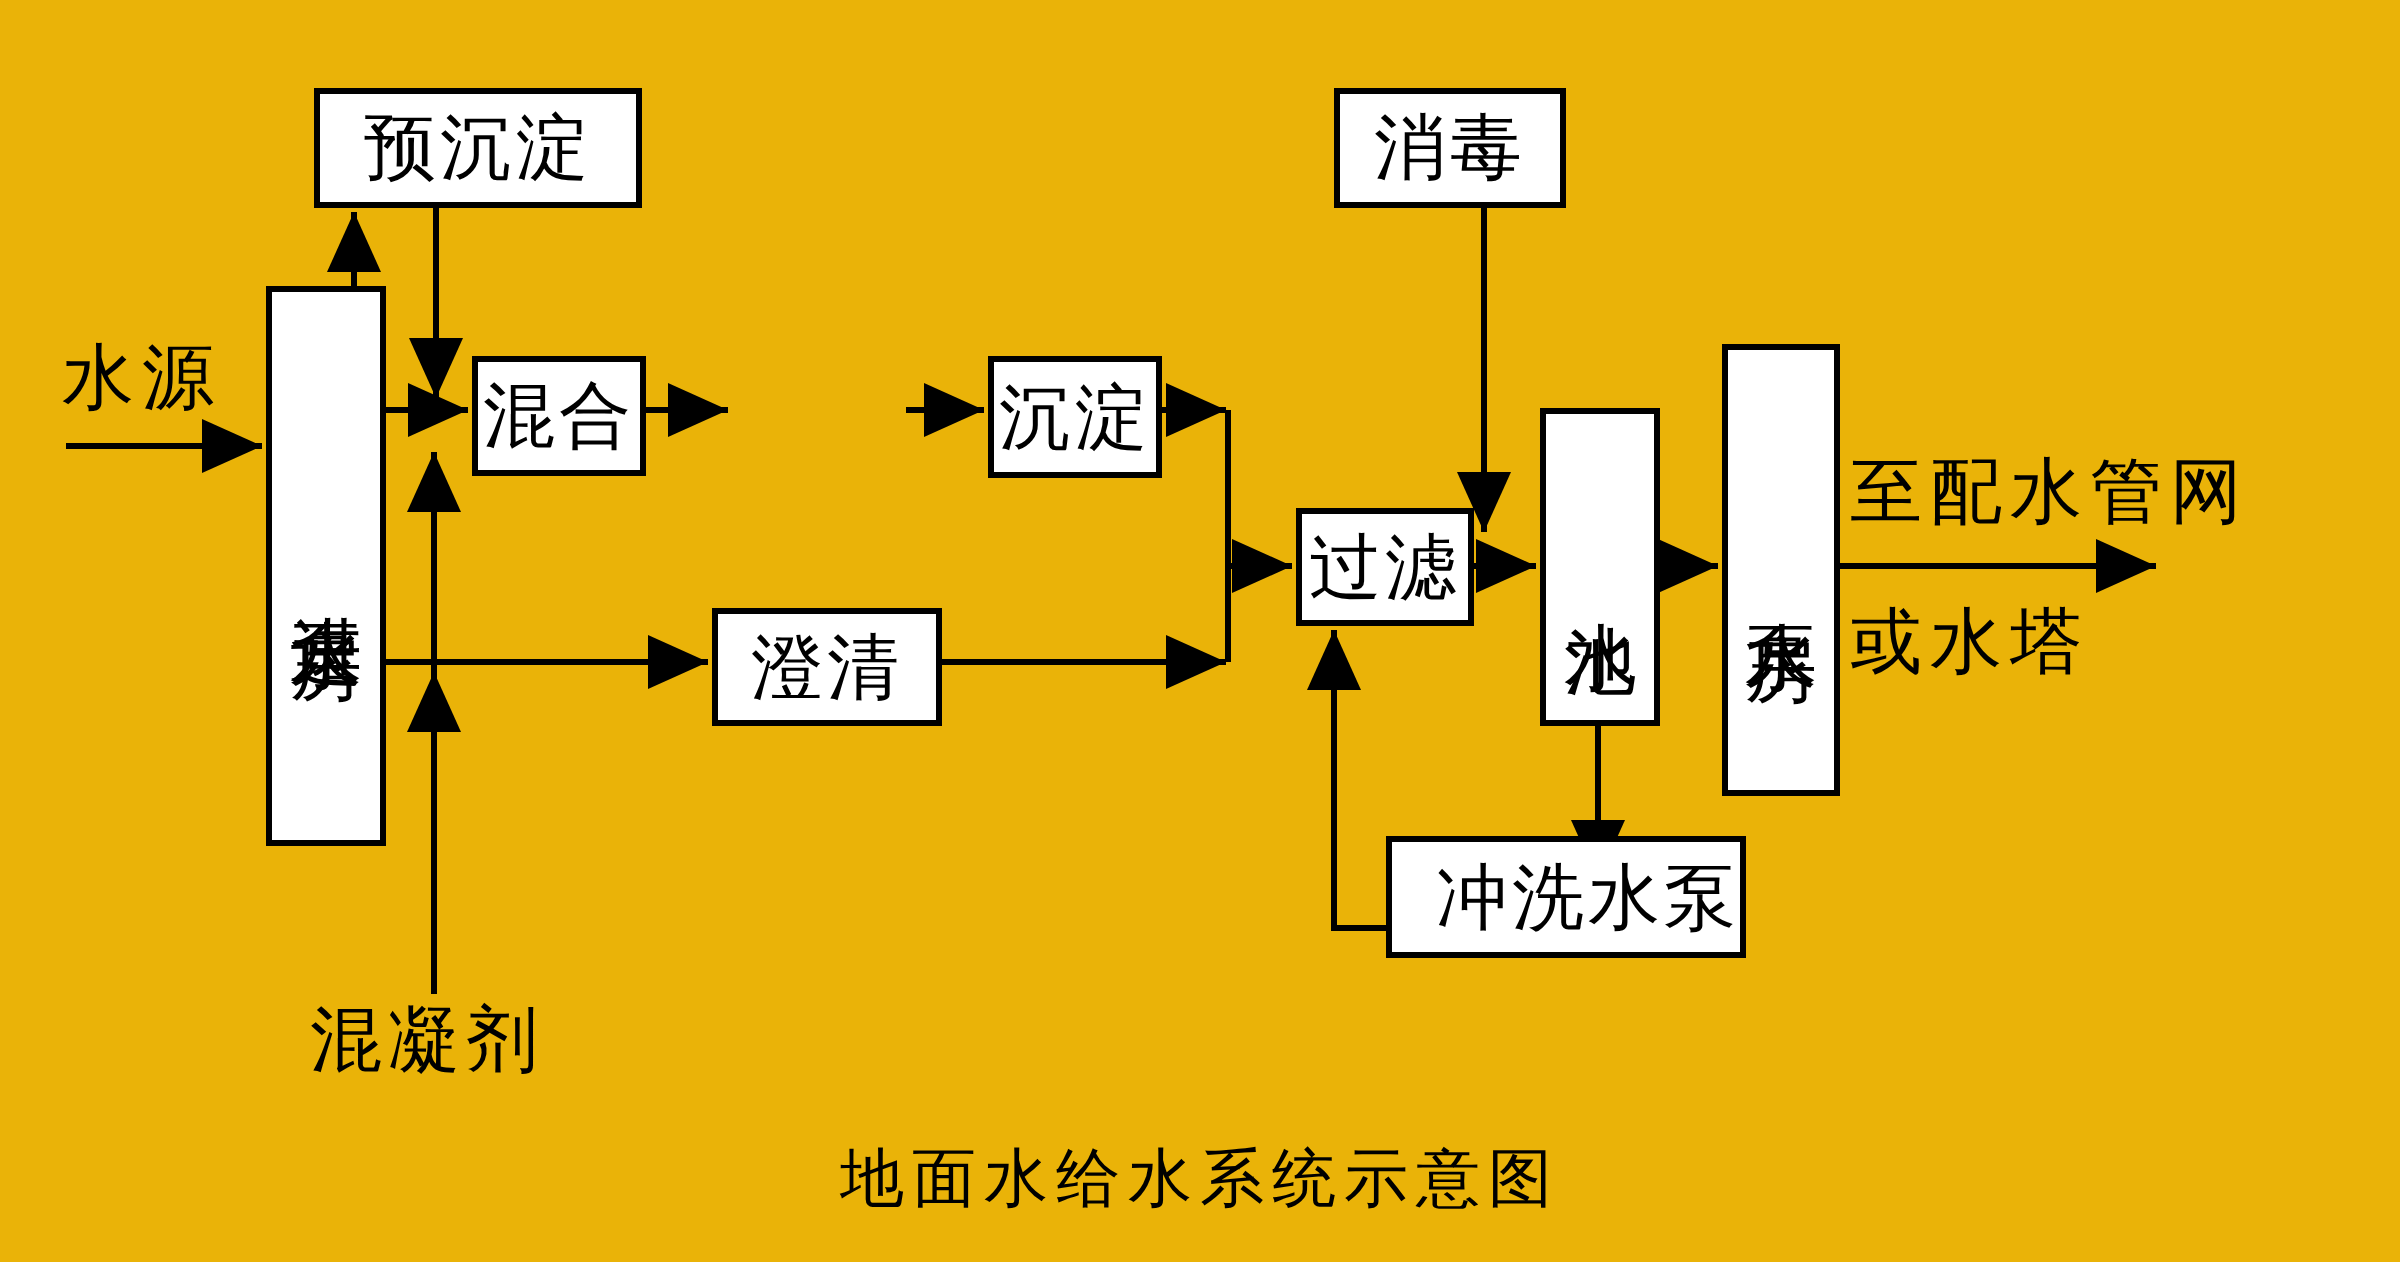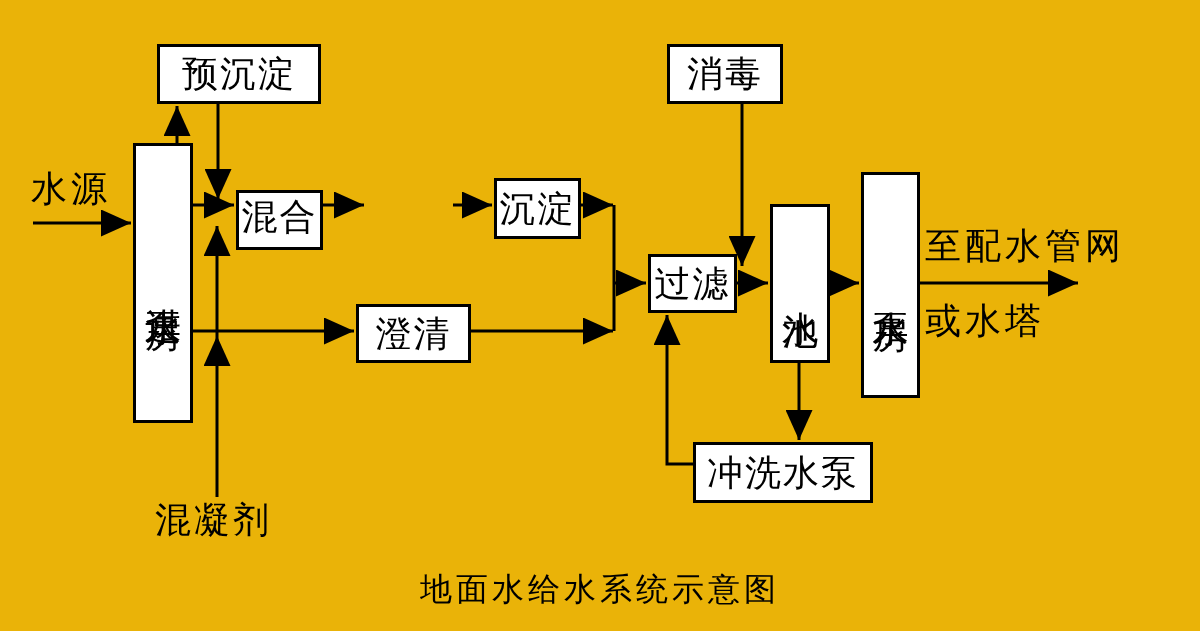--- a/index.html
+++ b/index.html
@@ -95,21 +95,21 @@
   </svg>
 
   <div class="box" style="left:157px; top:44px; width:164px; height:60px;">
     <span class="box-label">预沉淀</span>
   </div>
 
   <div class="box vertical" style="left:133px; top:143px; width:60px; height:280px;">
     <span class="box-label">进水泵房</span>
   </div>
 
-  <div class="box" style="left:236px; top:190px; width:87px; height:60px;font-family:Liberation Mono, monospace;">
+  <div class="box" style="left:236px; top:178px; width:87px; height:60px;">
     <span class="box-label">混合</span>
   </div>
 
 
   <div class="box" style="left:494px; top:178px; width:87px; height:61px;">
     <span class="box-label">沉淀</span>
   </div>
 
   <div class="box" style="left:356px; top:304px; width:115px; height:59px;">
     <span class="box-label">澄清</span>
@@ -124,21 +124,21 @@
   </div>
 
   <div class="box vertical" style="left:770px; top:204px; width:60px; height:159px;">
     <span class="box-label">水池</span>
   </div>
 
   <div class="box vertical" style="left:861px; top:172px; width:59px; height:226px;">
     <span class="box-label">水泵房</span>
   </div>
 
-  <div class="box" style="left:693px; top:442px; width:180px; height:61px;">
+  <div class="box" style="left:693px; top:418px; width:180px; height:61px;justify-content:flex-end;">
     <span class="box-label">冲洗水泵</span>
   </div>
 
   <div class="float-label" style="left:31px; top:170px;text-align:right;">水源</div>
 
   <div class="float-label" style="left:925px; top:227px;">至配水管网</div>
 
   <div class="float-label" style="left:155px; top:501px; letter-spacing:3px;">混凝剂</div>
 
   <div class="float-label" style="left:925px; top:302px;">或水塔</div>

